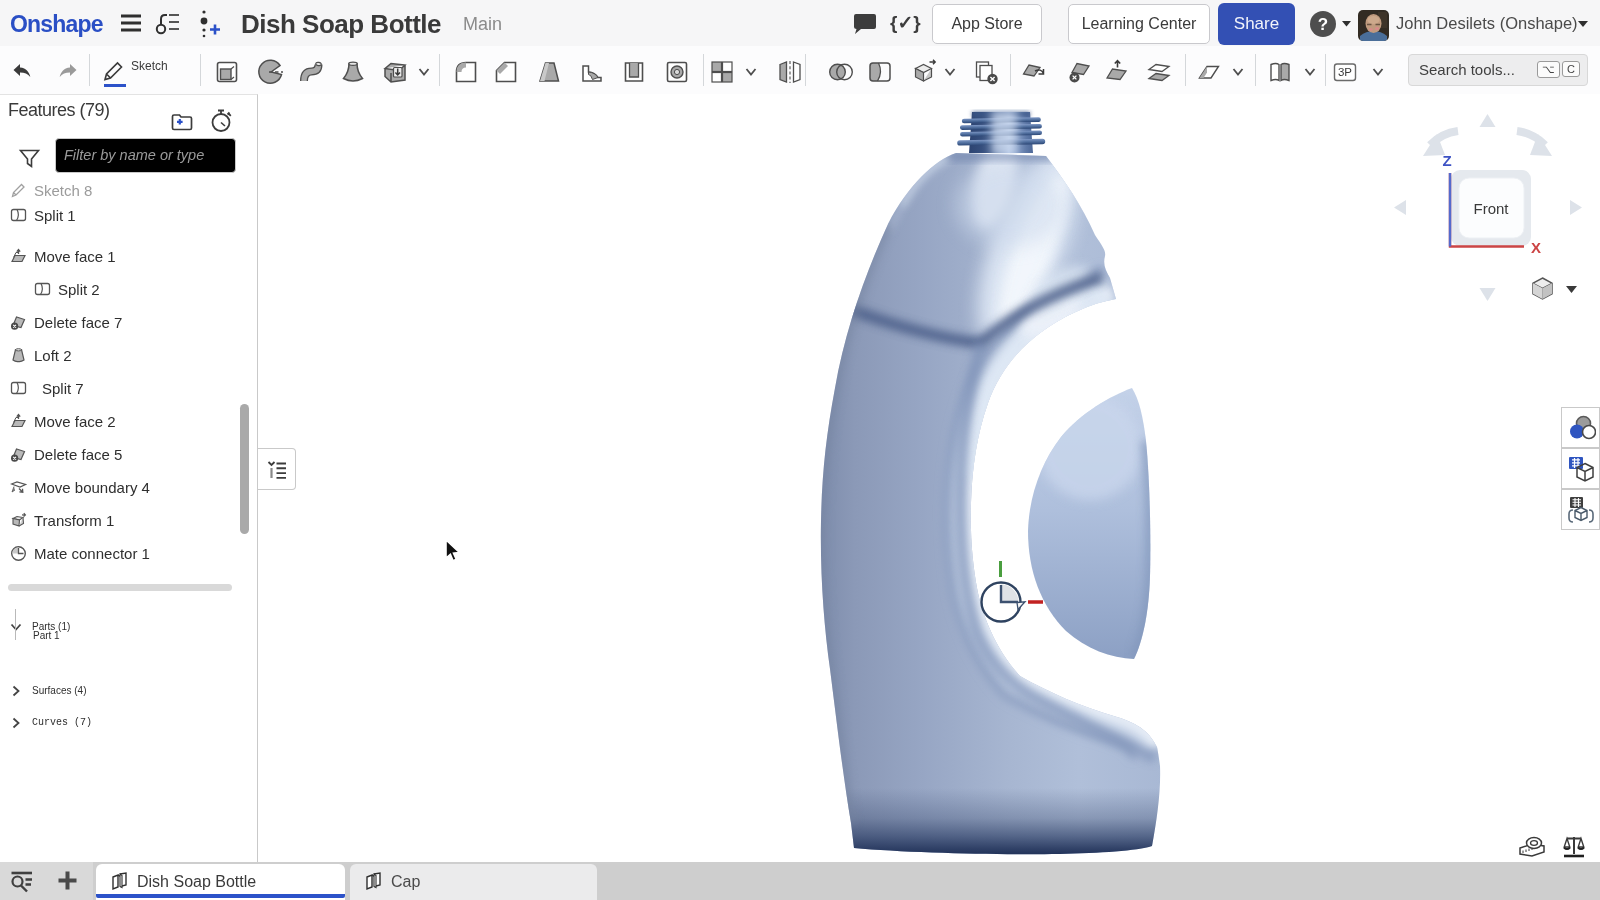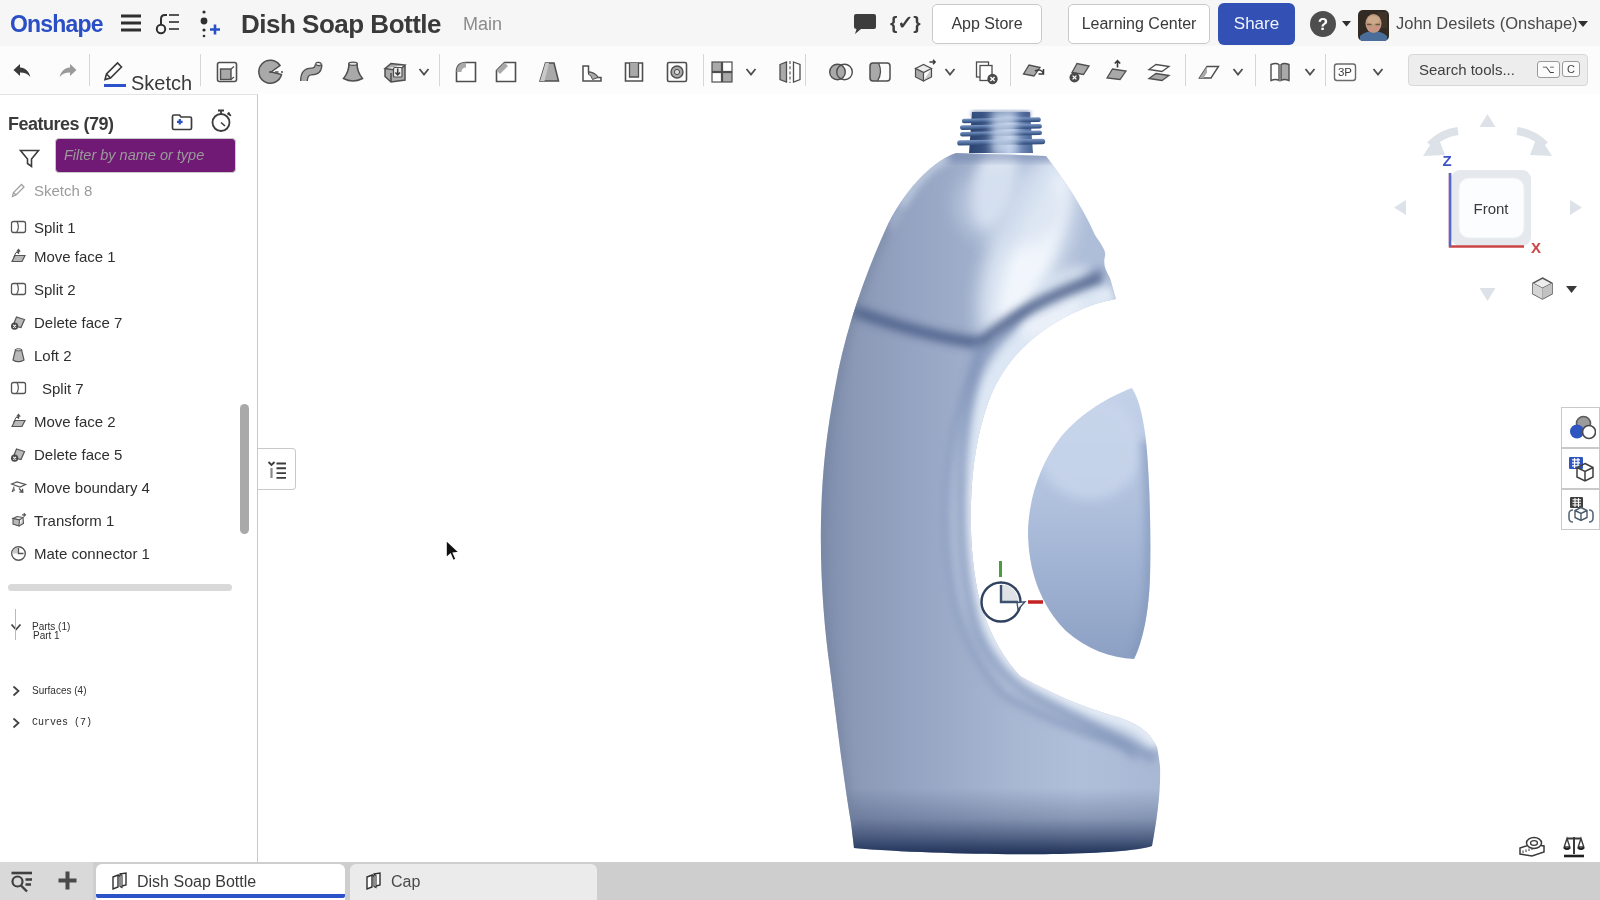--- a/index.html
+++ b/index.html
@@ -10,27 +10,27 @@
 #header { position:absolute; left:0; top:0; width:1600px; height:46px; background:#f6f6f7; }
 #logo { position:absolute; left:10px; top:11px; font-size:23px; font-weight:bold; color:#2a4fc5; letter-spacing:-0.8px; }
 #title { position:absolute; left:241px; top:9px; font-size:26px; font-weight:bold; color:#3a3a3a; letter-spacing:-0.5px; }
 #main-label { position:absolute; left:463px; top:14px; font-size:18px; color:#8b8b8b; }
 .hbtn { position:absolute; top:4px; height:40px; background:#fff; border:1px solid #c9c9cd; border-radius:5px; font-size:16px; color:#3a3a3a; display:flex; align-items:center; justify-content:center; }
 #share { position:absolute; left:1218px; top:3px; width:77px; height:42px; background:#3350b4; border-radius:6px; color:#f2f4fb; font-size:17px; display:flex; align-items:center; justify-content:center; }
 #username { position:absolute; left:1396px; top:14px; font-size:16.5px; color:#4a4a4a; }
 
 #toolbar { position:absolute; left:0; top:46px; width:1600px; height:48px; background:#fcfcfd; }
 .sep { position:absolute; top:8px; width:1px; height:32px; background:#d4d7da; }
-#sketchtxt { position:absolute; left:131px; top:26px; font-size:20px; color:#3a3a3a; }
+#sketchtxt { position:absolute; left:131px; top:13px; font-size:12px; color:#3a3a3a; }
 #searchbox { position:absolute; left:1408px; top:8px; width:180px; height:32px; background:#ededee; border:1px solid #d8d8d8; border-radius:4px; font-size:15px; color:#3f3f3f; }
 .key { display:inline-block; border:1px solid #9a9a9a; border-radius:3px; background:#fbfbfb; font-size:11px; color:#444; padding:1px 4px; }
 
 #lpanel { position:absolute; left:0; top:94px; width:258px; height:768px; background:#fff; border-right:1px solid #c9c9c9; border-top:1px solid #e3e3e3; }
-#feat-hdr { position:absolute; left:8px; top:19px; font-size:18px; font-weight:bold; color:#3a3a3a; letter-spacing:-0.5px; }
-#filterbox { position:absolute; left:55px; top:43px; width:181px; height:35px; border:1px solid #c9c9c9; border-radius:4px; background:#701a75; }
+#feat-hdr { position:absolute; left:8px; top:5px; font-size:18px; font-weight:normal; color:#3a3a3a; letter-spacing:-0.5px; }
+#filterbox { position:absolute; left:55px; top:43px; width:181px; height:35px; border:1px solid #c9c9c9; border-radius:4px; background:#000000; }
 #filterbox span { position:absolute; left:8px; top:8px; font-size:14.5px; font-style:italic; color:#9a9a9a; }
 .fitem { position:absolute; left:0; width:230px; height:33px; display:flex; align-items:center; font-size:15px; color:#2f2f2f; }
 .fitem svg { margin-left:10px; margin-right:7px; flex:none; }
 .fitem.gray { color:#9b9b9b; }
 #vthumb { position:absolute; left:240px; top:309px; width:9px; height:130px; background:#a9a9a9; border-radius:5px; }
 #hscroll { position:absolute; left:8px; top:489px; width:224px; height:7px; background:#d9d9d9; border-radius:4px; }
 .sect { position:absolute; left:0; width:230px; height:33px; display:flex; align-items:center; font-size:10px; color:#2f2f2f;margin-top:20px; }
 
 #flyout { position:absolute; z-index:6; left:258px; top:448px; width:38px; height:42px; background:#fff; border:1px solid #c9c9c9; border-left:none; border-radius:0 4px 4px 0; display:flex; align-items:center; justify-content:center; }
 
@@ -267,36 +267,36 @@
     <div id="filterbox">
         <span>Filter by name or type</span>
       </div>
     <div id="flist">
       <div class="fitem gray" style="top:79px;">
           <svg width="17" height="17" viewBox="0 0 17 17">
             <path d="M2.5 14.5 L3.5 10.5 L11.5 2.5 L14 5 L6 13 Z M3.5 10.5 L6 13" fill="none" stroke="#a0a0a0" stroke-width="1.3"></path>
           </svg>
           <span>Sketch 8</span>
         </div>
-      <div class="fitem" style="top:116px;">
+      <div class="fitem" style="top:96px;align-items:flex-end;">
           <svg width="17" height="17" viewBox="0 0 17 17">
             <path d="M1.5 4.5 Q1.5 2.5 3.5 2.5 L13.5 2.5 Q15.5 2.5 15.5 4.5 L15.5 11.5 Q15.5 13.5 13.5 13.5 L3.5 13.5 Q1.5 13.5 1.5 11.5 Z" fill="#fff" stroke="#555" stroke-width="1.3"></path>
             <path d="M7 2.5 Q10 8 6.5 13.5" fill="none" stroke="#555" stroke-width="1.2"></path>
           </svg>
           <span>Split 1</span>
         </div>
       <div class="fitem" style="top:145px;">
           <svg width="17" height="17" viewBox="0 0 17 17">
             <path d="M2 13.5 L5 7.5 L15 7.5 L12 13.5 Z" fill="#b9b9b9" stroke="#555" stroke-width="1.2"></path>
             <path d="M8.5 6 L8.5 2 M6.8 3.6 L8.5 1.6 L10.2 3.6" fill="none" stroke="#555" stroke-width="1.3"></path>
             <path d="M3.5 9.5 L6 4.5 L8 4.5" fill="none" stroke="#555" stroke-width="1"></path>
           </svg>
           <span>Move face 1</span>
         </div>
-      <div class="fitem" style="top:178px;">
+      <div class="fitem" style="top:178px;padding-left:24px;">
           <svg width="17" height="17" viewBox="0 0 17 17">
             <path d="M1.5 4.5 Q1.5 2.5 3.5 2.5 L13.5 2.5 Q15.5 2.5 15.5 4.5 L15.5 11.5 Q15.5 13.5 13.5 13.5 L3.5 13.5 Q1.5 13.5 1.5 11.5 Z" fill="#fff" stroke="#555" stroke-width="1.3"></path>
             <path d="M7 2.5 Q10 8 6.5 13.5" fill="none" stroke="#555" stroke-width="1.2"></path>
           </svg>
           <span>Split 2</span>
         </div>
       <div class="fitem" style="top:211px;">
           <svg width="17" height="17" viewBox="0 0 17 17">
             <path d="M3 11.5 L6.5 3 L14.5 5.5 L11 13.5 Z" fill="#b9b9b9" stroke="#555" stroke-width="1.2"></path>
             <circle cx="4.6" cy="12.2" r="3.6" fill="#4a4a4a"></circle>

